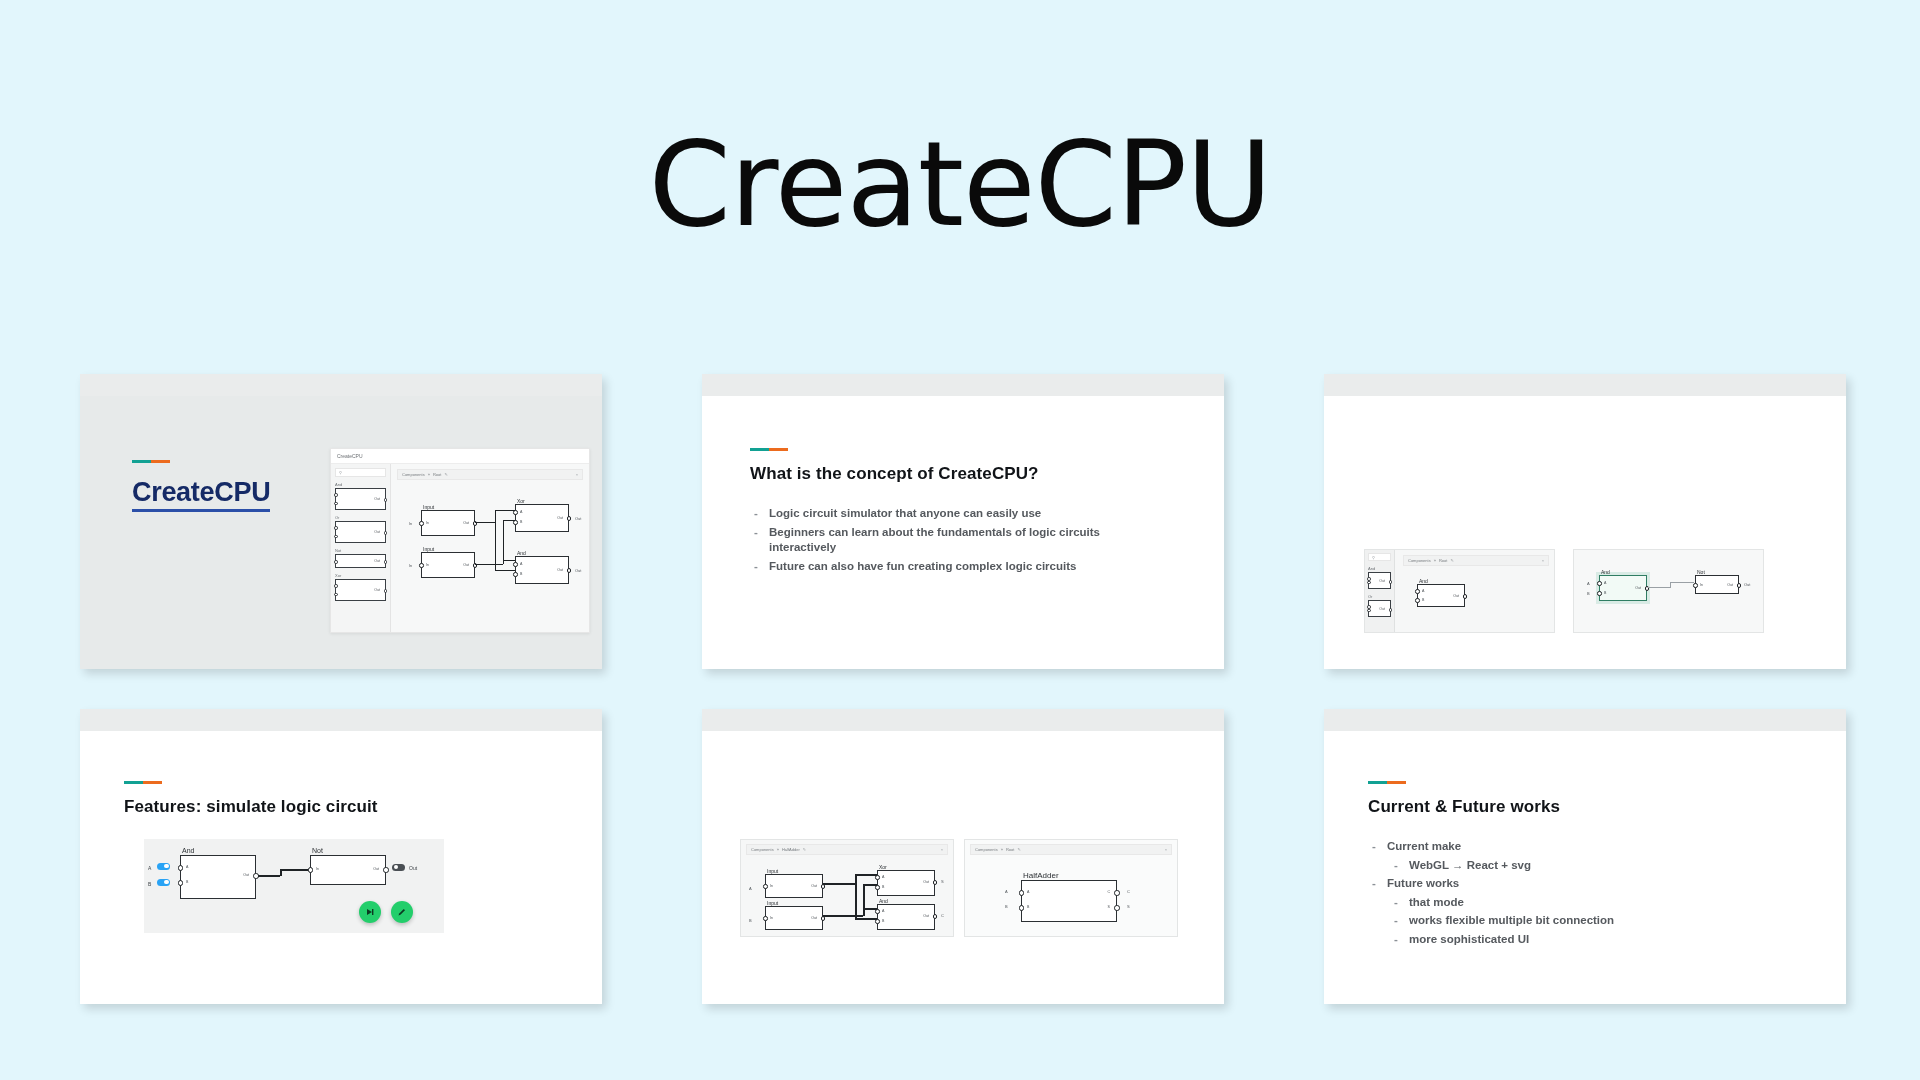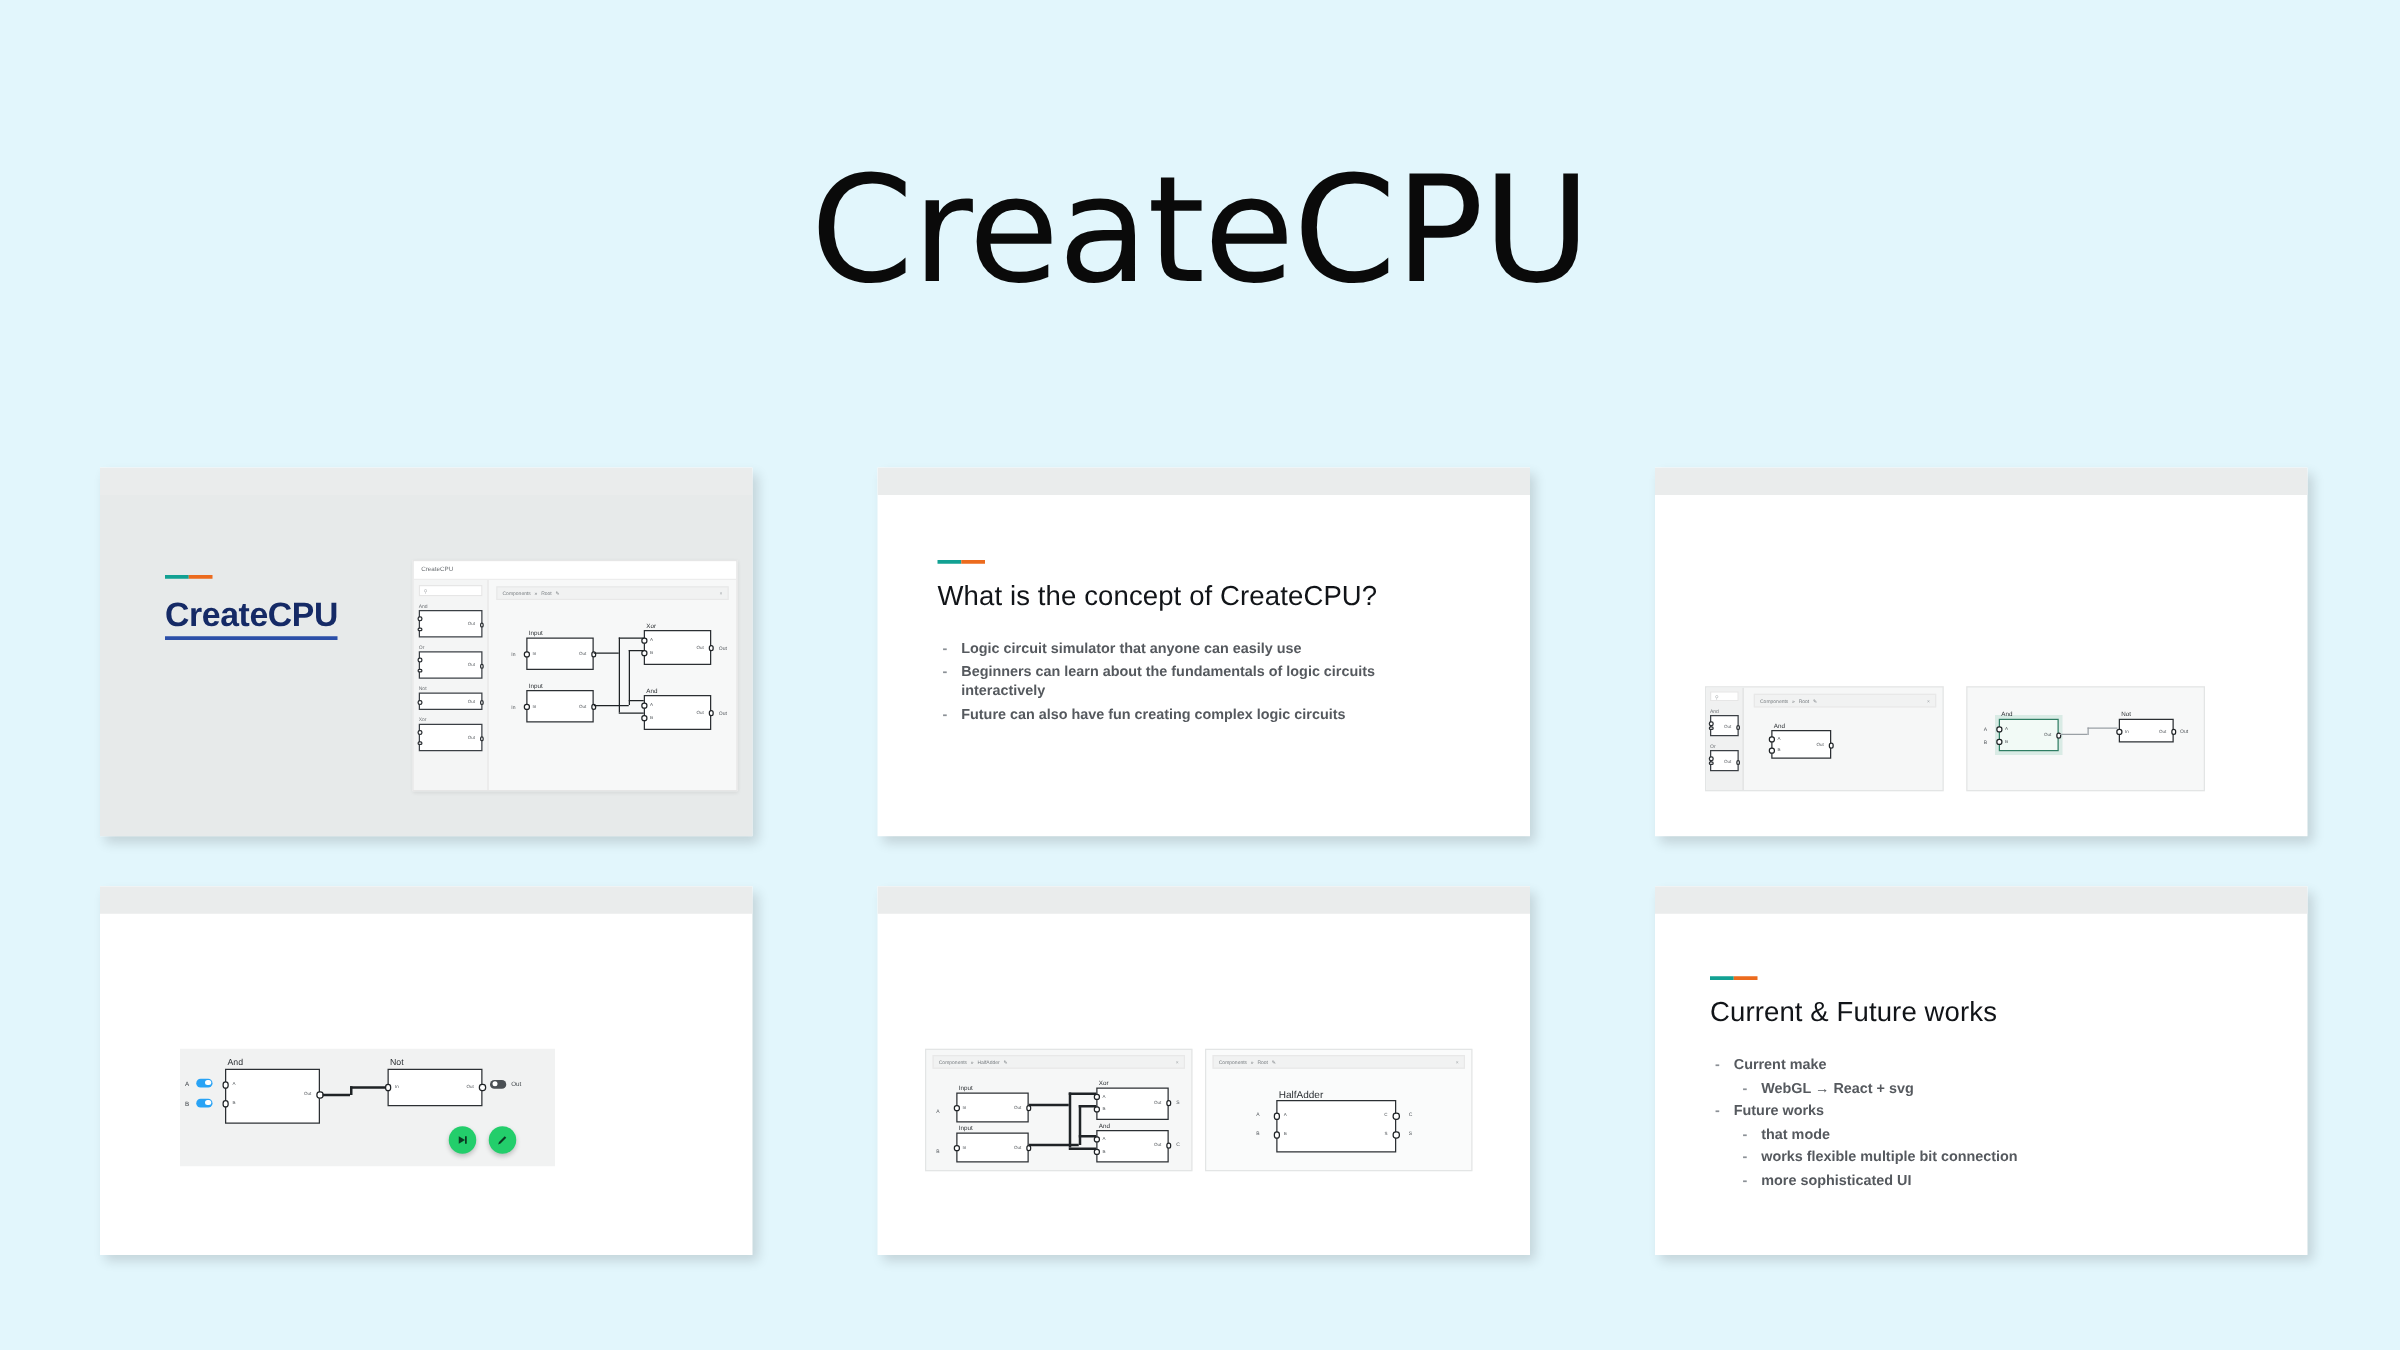--- a/index.html
+++ b/index.html
@@ -35,21 +35,21 @@
     overflow:hidden;
   }
   .slide-topbar { height:22px; background:#eaecec; width:100%; }
   .slide-body { position:relative; width:100%; height:273px; }
 
   .accent-bar { display:flex; width:38px; height:3px; }
   .accent-bar .teal { flex:1; background:#12a193; }
   .accent-bar .orange { flex:1; background:#ec6b1e; }
 
   .slide-title {
-    font-size:22px; font-weight:400; color:#111418;
+    font-size:17px; font-weight:700; color:#111418;
     letter-spacing:.1px;
   }
 
   .bullets { list-style:none; }
   .bullets li {
     position:relative;
     font-size:11.5px; color:#55595e; line-height:1.35;
     padding-left:19px; margin-bottom:3px;font-weight:bold;
   }
   .bullets li::before {
@@ -373,20 +373,27 @@
             <span class="pt" style="right:5px; top:7px;">Out</span>
           </div>
           <span class="ext-lbl" style="left:170px; top:32px;">Out</span>
         </div>
       </div>
     </div>
 
     <div class="slide">
       <div class="slide-topbar"></div>
       <div class="slide-body">
+        <div style="position:absolute; left:44px; top:50px;">
+          <div class="accent-bar">
+            <span class="teal"></span>
+            <span class="orange"></span>
+          </div>
+          <div class="slide-title" style="margin-top:13px;">Features: simulate logic circuit</div>
+        </div>
 
         <div class="sim-stage">
           <span class="tiny-lbl" style="left:4px; top:26px;">A</span>
           <span class="toggle" style="left:13px; top:24px;"></span>
           <span class="tiny-lbl" style="left:4px; top:42px;">B</span>
           <span class="toggle" style="left:13px; top:40px;"></span>
 
           <div class="c-node" style="left:36px; top:16px; width:76px; height:44px;">
             <span class="cap" style="font-size:7px; top:-9px;">And</span>
             <span class="pin" style="left:-3.5px; top:9px; width:5.5px; height:5.5px;"></span>

